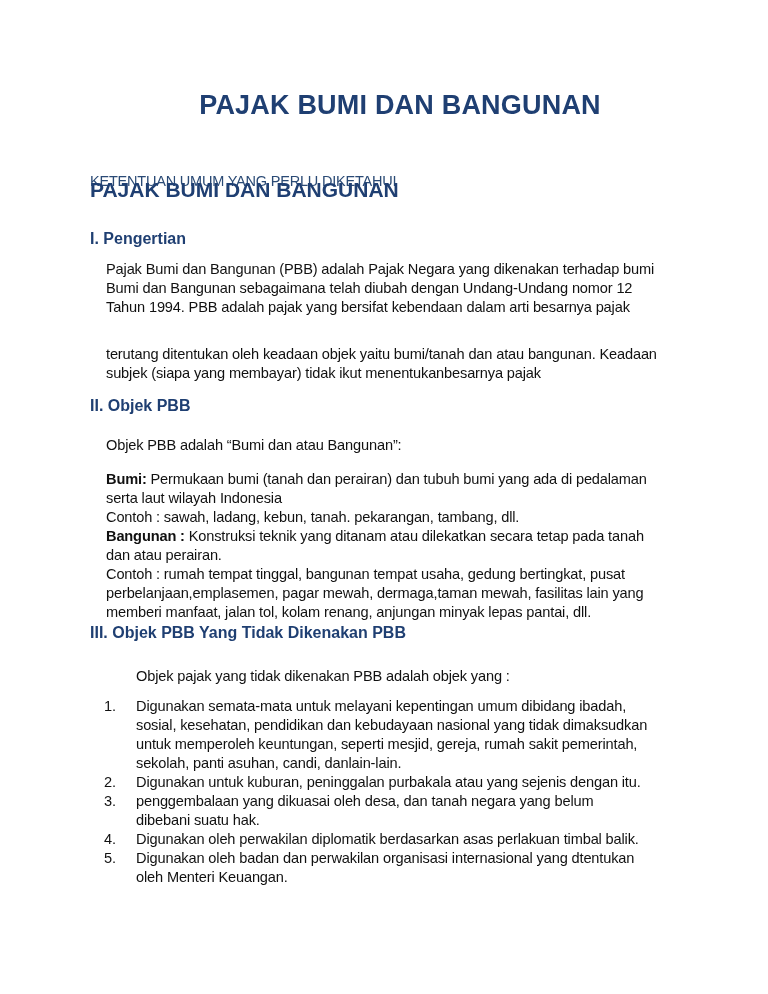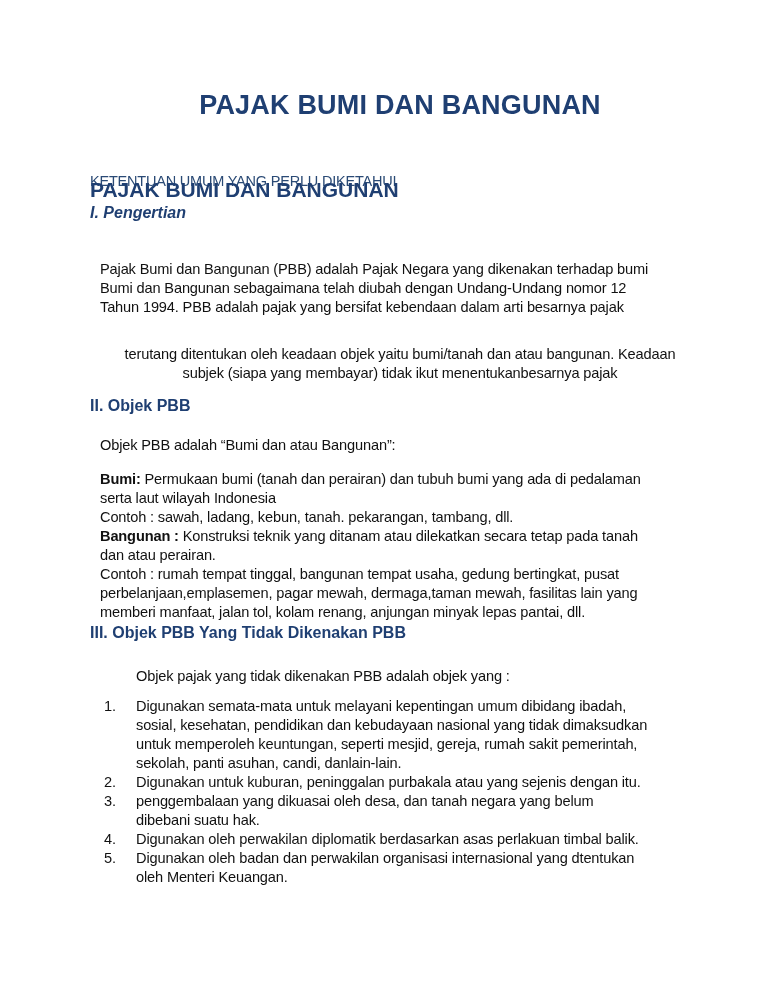--- a/index.html
+++ b/index.html
@@ -52,21 +52,21 @@
     }
     .h2 {
       position: absolute;
       left: 0;
       font-size: 16px;
       font-weight: bold;
       color: #1f3f72;
     }
     .para {
       position: absolute;
-      left: 10px;
+      left: 16px;
       width: 600px;
       font-size: 14.6px;
       line-height: 19px;
       color: #111111;
       letter-spacing: -0.15px;
     }
     .para b { font-weight: bold; margin-top: 8px; }
     .line { display: block; white-space: nowrap; }
     .indent-para {
       position: absolute;
@@ -99,29 +99,29 @@
 <body>
 
 <div class="page">
 
   <div class="title">PAJAK BUMI DAN BANGUNAN</div>
 
   <div class="subtitle">KETENTUAN UMUM YANG PERLU DIKETAHUI</div>
 
   <div class="h1">PAJAK BUMI DAN BANGUNAN</div>
 
-  <div class="h2" style="top:204px;font-style:italic;">I. Pengertian</div>
+  <div class="h2" style="top:230px;">I. Pengertian</div>
 
   <div class="para" style="top:260px;">
     <span class="line">Pajak Bumi dan Bangunan (PBB) adalah Pajak Negara yang dikenakan terhadap bumi</span>
     <span class="line">Bumi dan Bangunan sebagaimana telah diubah dengan Undang-Undang nomor 12</span>
     <span class="line">Tahun 1994. PBB adalah pajak yang bersifat kebendaan dalam arti besarnya pajak</span>
   </div>
 
-  <div class="para" style="top:345px;text-align:center;">
+  <div class="para" style="top:345px;">
     <span class="line">terutang ditentukan oleh keadaan objek yaitu bumi/tanah dan atau bangunan. Keadaan</span>
     <span class="line">subjek (siapa yang membayar) tidak ikut menentukanbesarnya pajak</span>
   </div>
 
   <div class="h2" style="top:397px;">II. Objek PBB</div>
 
   <div class="para" style="top:436px;">Objek PBB adalah “Bumi dan atau Bangunan”:</div>
 
   <div class="para" style="top:470px;">
     <span class="line"><b>Bumi:</b><span> Permukaan bumi (tanah dan perairan) dan tubuh bumi yang ada di pedalaman</span></span>

